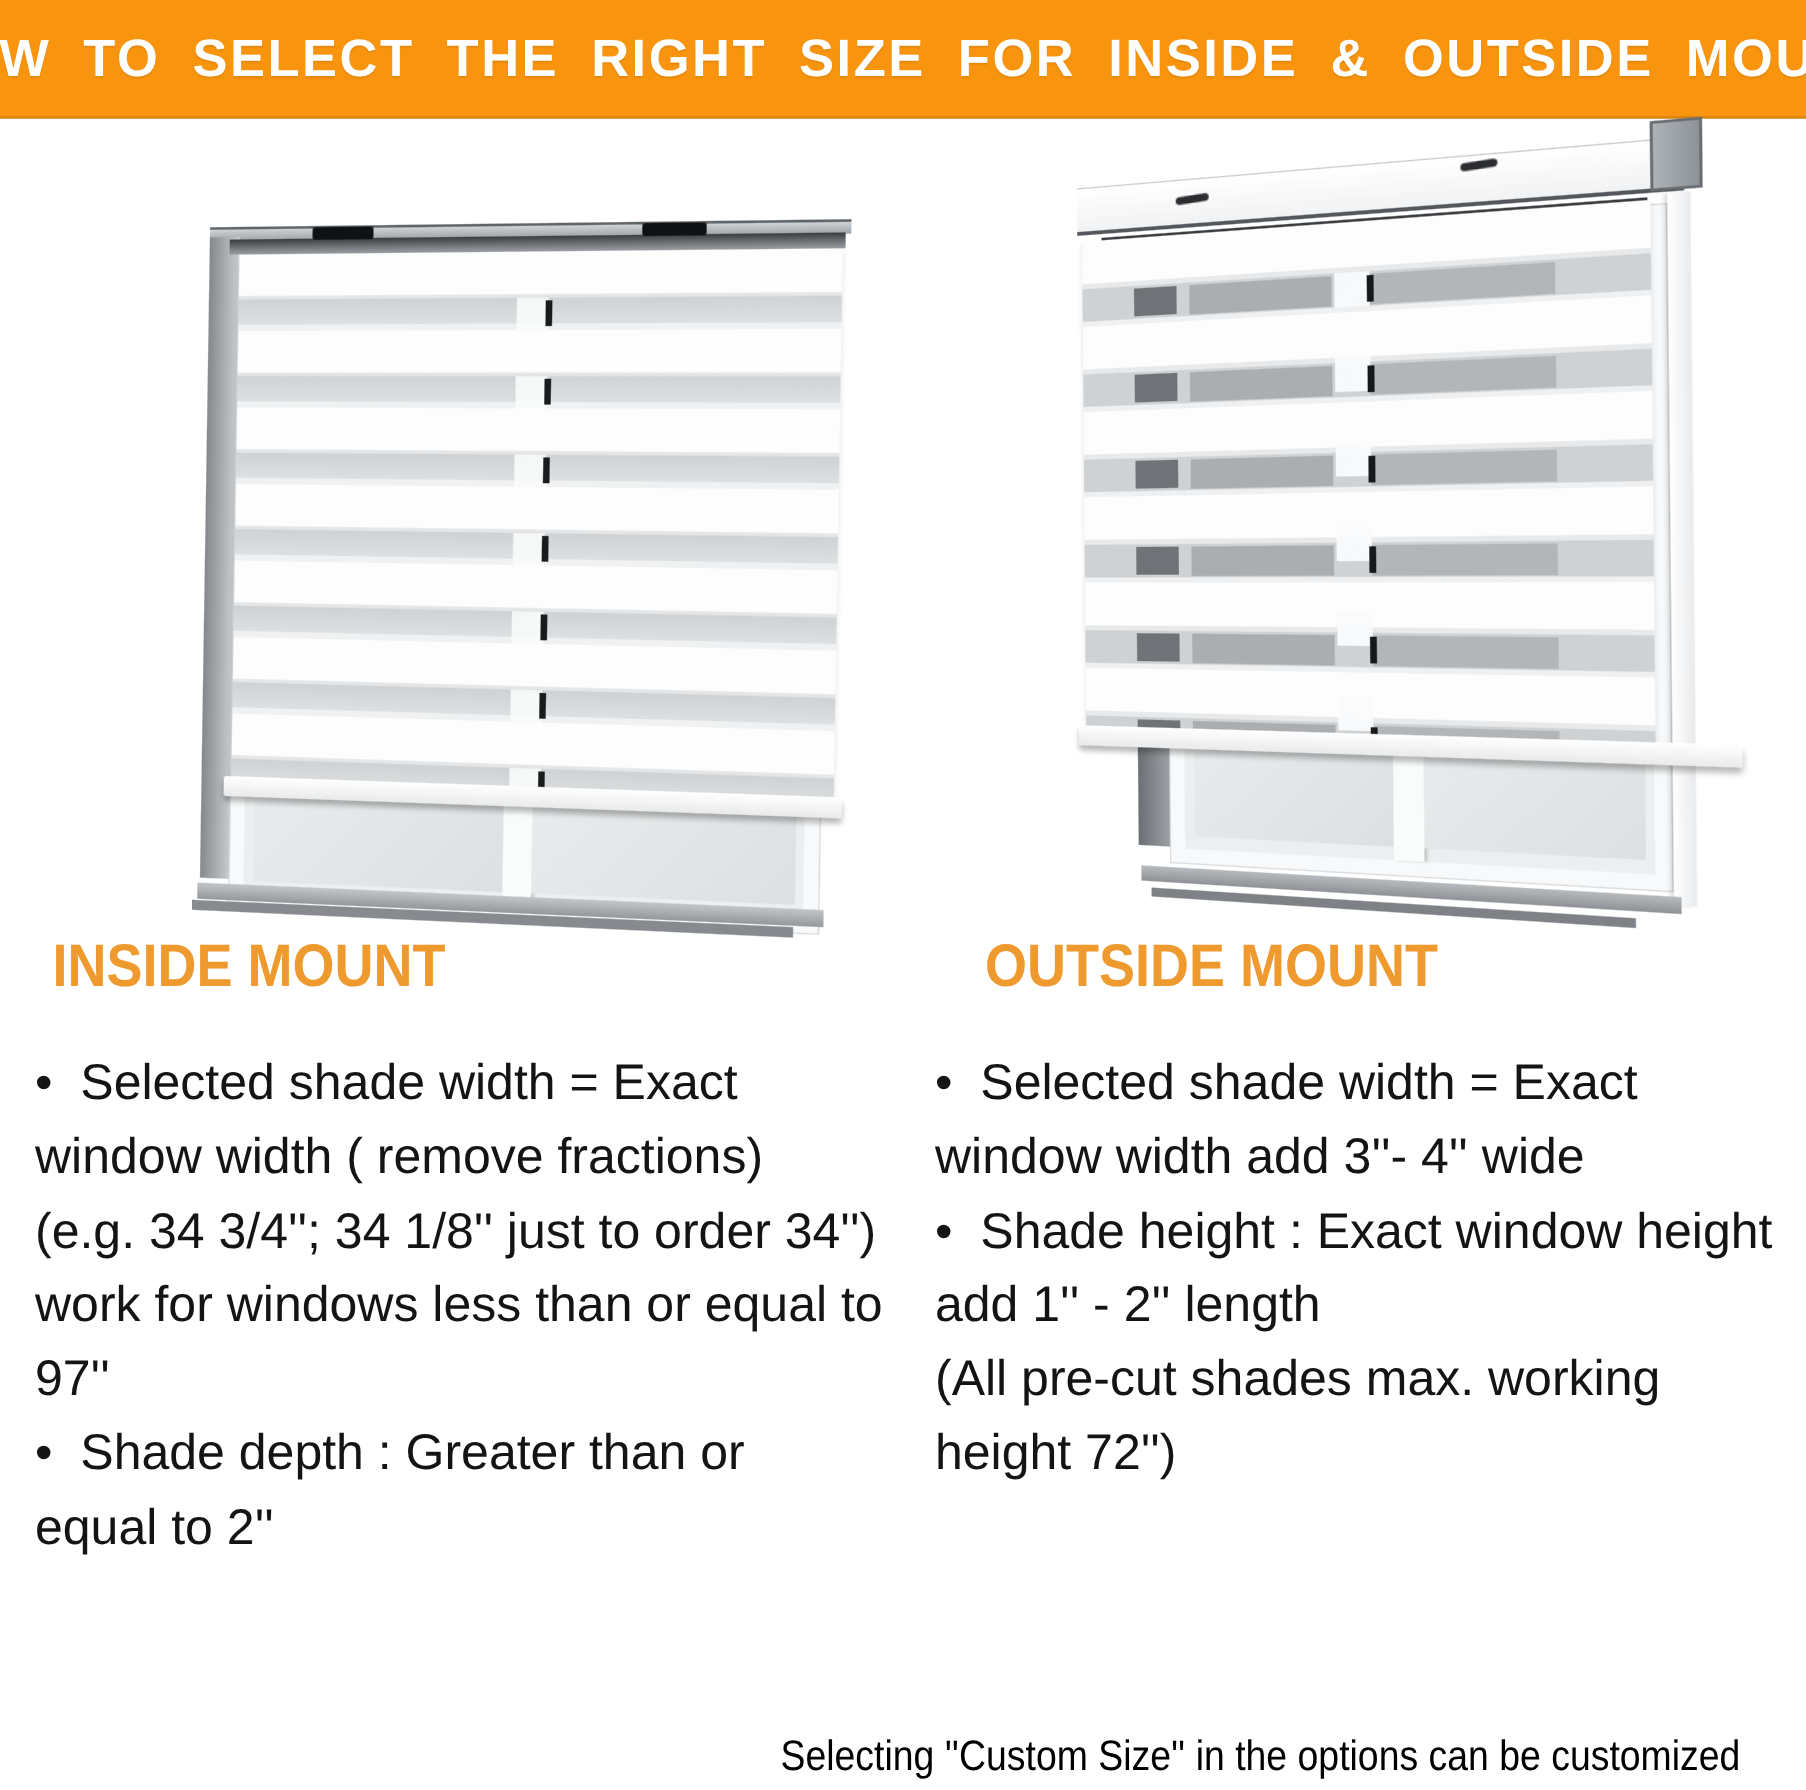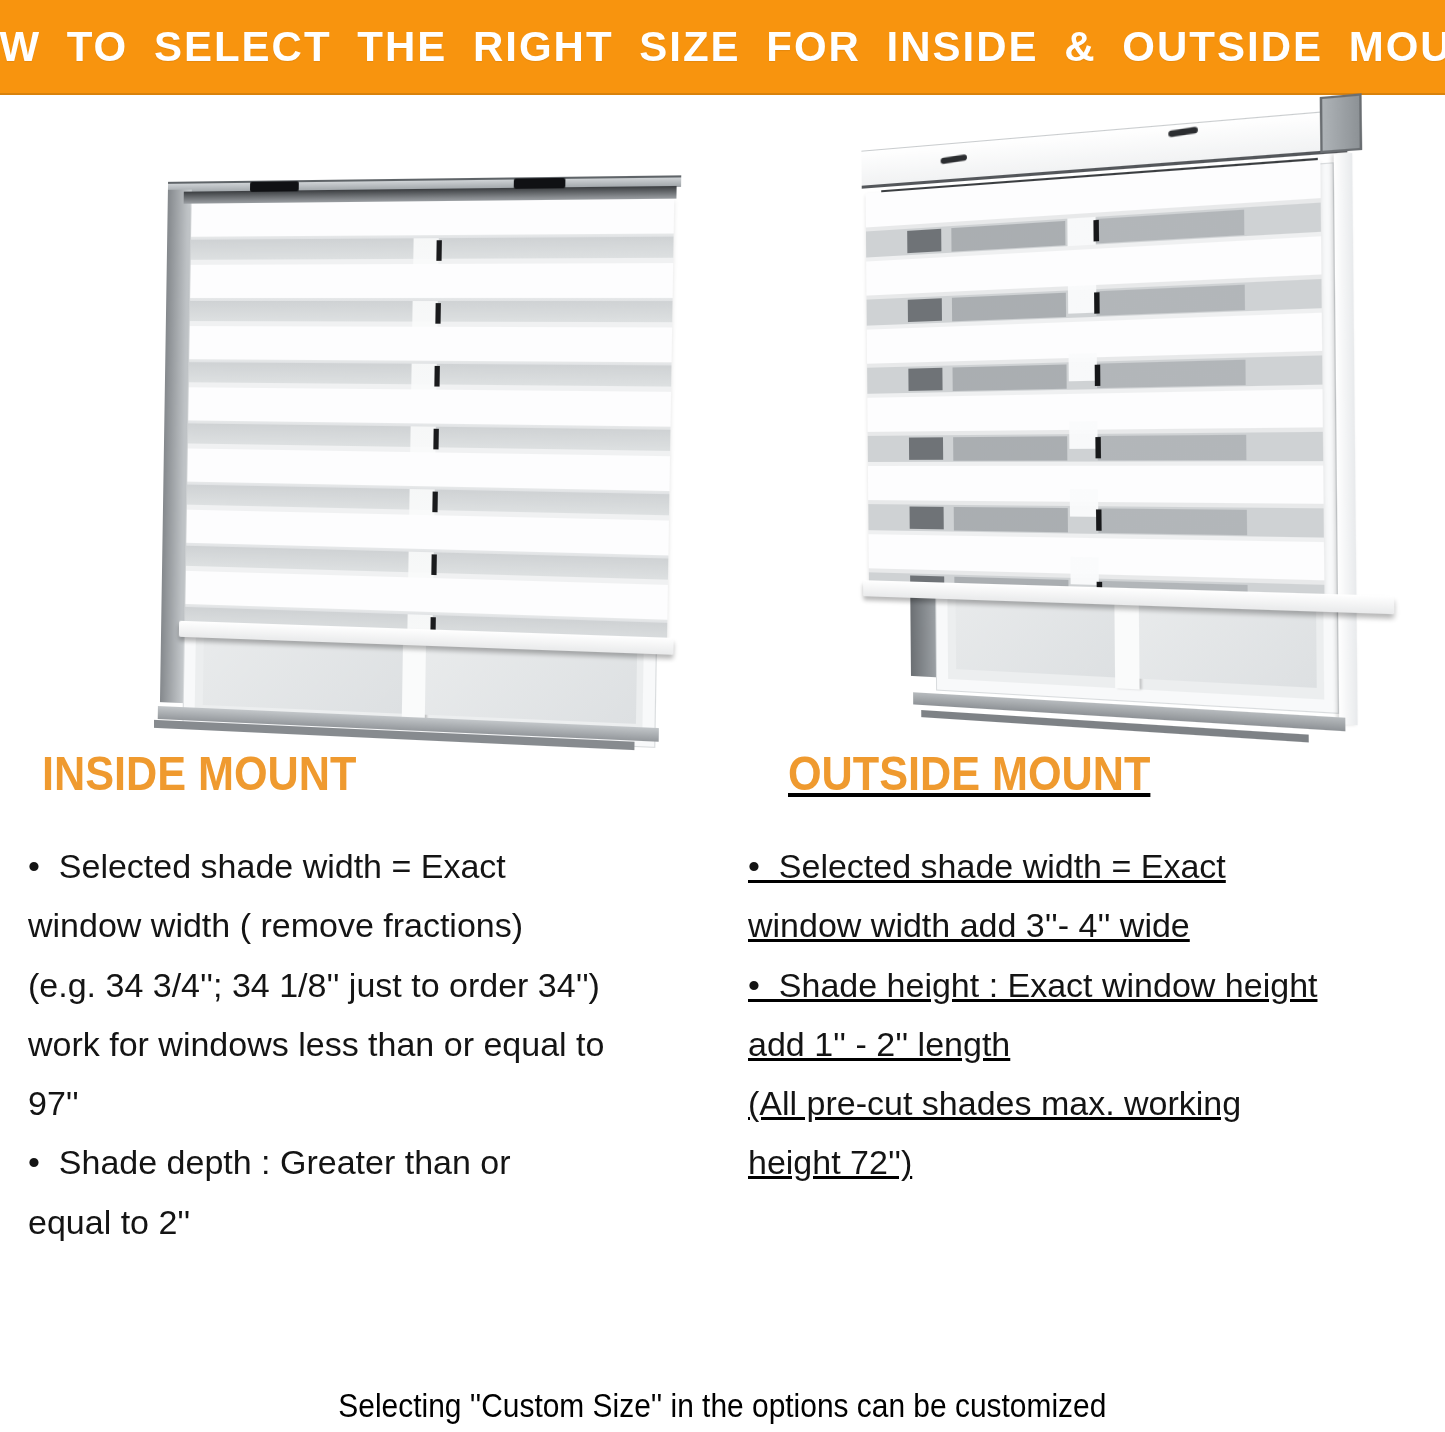--- a/index.html
+++ b/index.html
@@ -100,30 +100,30 @@
   .out-ov-mull{left:calc(50% - 12px);width:26px;
     background:repeating-linear-gradient(180deg,transparent 0px 38px,rgba(250,251,252,0.95) 38px 64px);}
   .out-ov-dash{left:calc(50% + 12px);width:5px;
     background:repeating-linear-gradient(180deg,transparent 0px 41px,#17181a 41px 61px,transparent 61px 68px);}
   .out-rail{left:4px;right:-6px;top:452px;}
 
   
   .cols{position:absolute;top:746px;left:0;right:16px;height:560px;}
   .col{position:absolute;top:0;}
   .col-left{left:28px;width:706px;}
-  .col-right{left:748px;width:690px;text-decoration:underline;}
+  .col-right{left:748px;width:690px;}
   .mount-heading{
     margin:0 0 36px 14px;font-size:48px;font-weight:bold;color:var(--accent);
     transform:scaleX(0.9);transform-origin:left center;white-space:nowrap;
   }
   .col-right .mount-heading{margin-left:40px;}
-  .text-line{font-size:34px;line-height:59.3px;color:var(--text);white-space:pre;}
-
-  
-  .footer-note{position:absolute;left:0;right:0;top:1386px;text-align:center;}
+  .text-line{font-size:40px;line-height:59.3px;color:var(--text);white-space:pre;}
+
+  
+  .footer-note{position:absolute;left:0;right:0;top:1386px;text-align:right;}
   .footer-note span{
     display:inline-block;font-size:34px;color:#000;
     transform:scaleX(0.88);transform-origin:center;white-space:nowrap;
   }
 </style>
 </head>
 <body>
 
 <div class="page">
 

